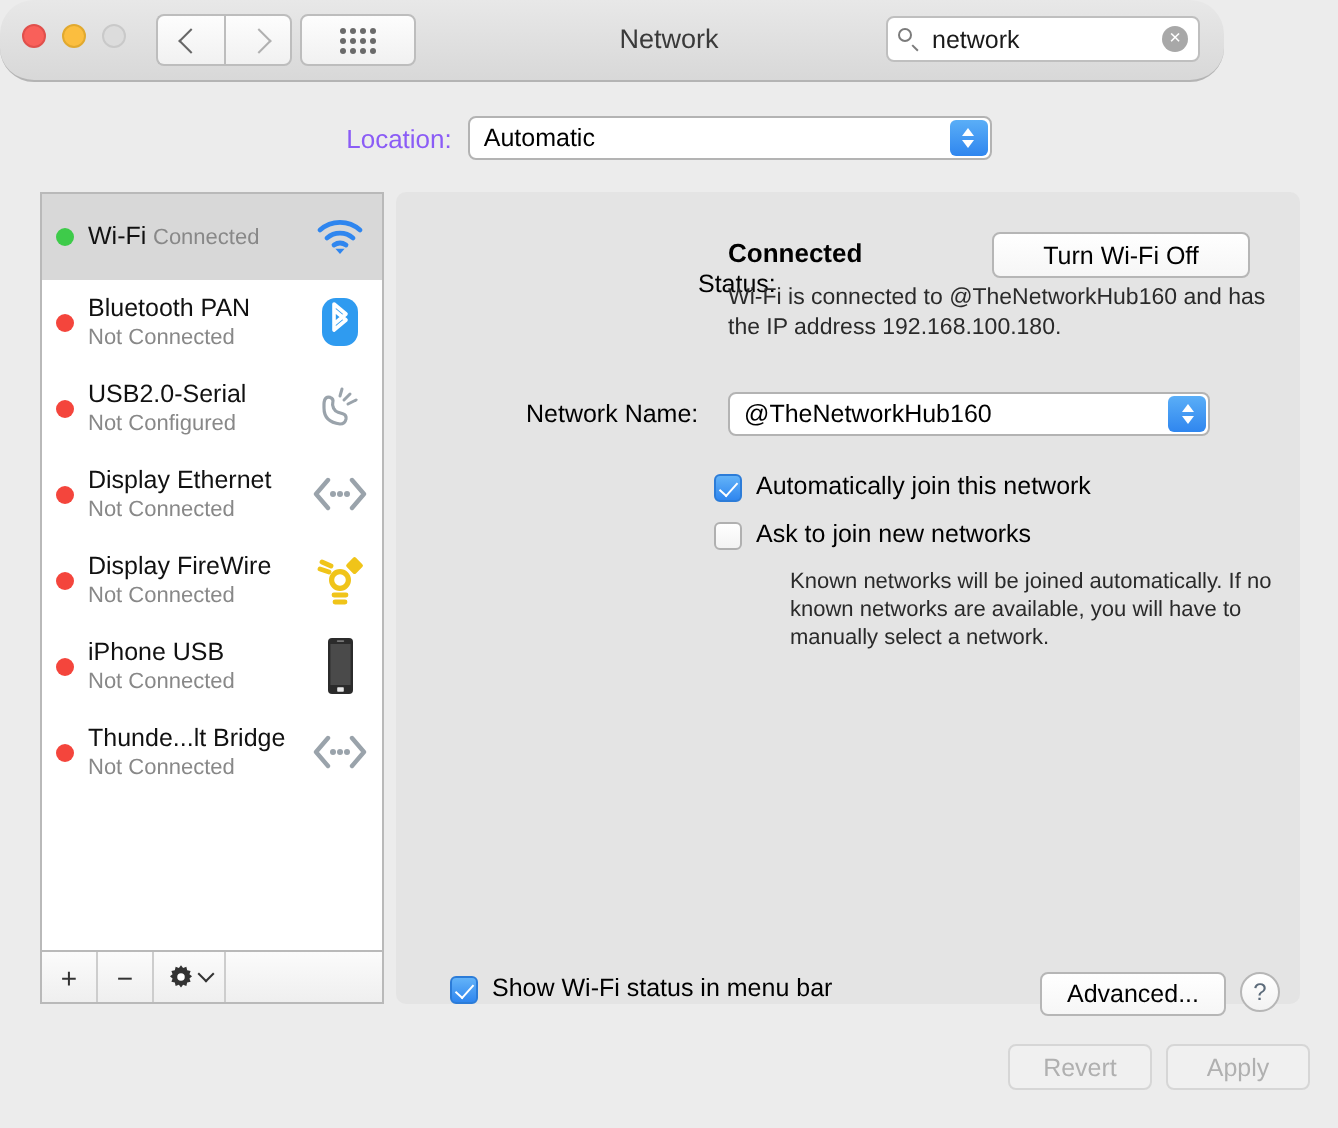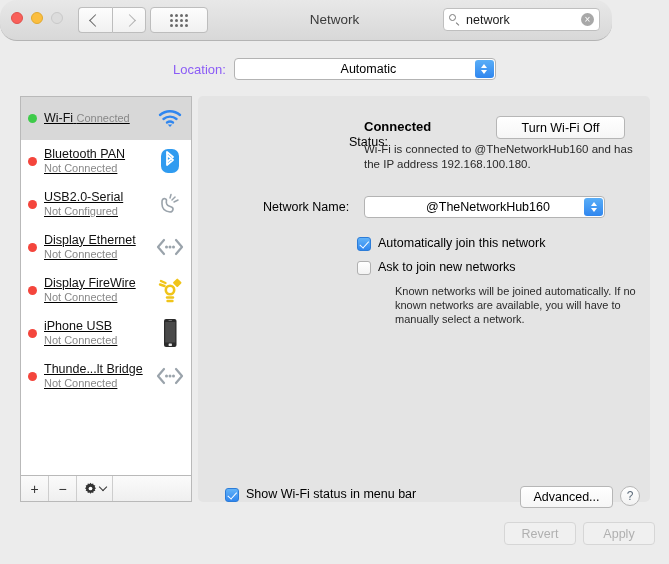--- a/index.html
+++ b/index.html
@@ -161,21 +161,20 @@
     background: #fff;
     border: 1px solid #b3b3b3;
     border-radius: 4px;
     height: 22px;
     box-sizing: border-box;
     display: flex;
     align-items: center;
     padding-left: 7px;
     font-size: 12.5px;
     color: #000;
-    justify-content: center;
   }
   .popup.location { width: 262px; }
   .stepper {
     position: absolute;
     right: 1px; top: 1px;
     width: 19px; height: 18px;
     background: linear-gradient(to bottom, #5aaef7, #2f86ef);
     border-radius: 3px;
     display: flex;
     flex-direction: column;
@@ -199,21 +198,20 @@
     width: 172px; height: 406px;
     background: #fff;
     border: 1px solid #b9b9b9;
     box-sizing: border-box;
     display: flex;
     flex-direction: column;
   }
   .svc-list {
     flex: 1;
     overflow: hidden;
-    text-decoration: underline;
   }
   .svc {
     height: 43px;
     display: flex;
     align-items: center;
     padding: 0 6px 0 7px;
     box-sizing: border-box;
     border-bottom: 1px solid transparent;
   }
   .svc.selected { background: #d8d8d8; }

